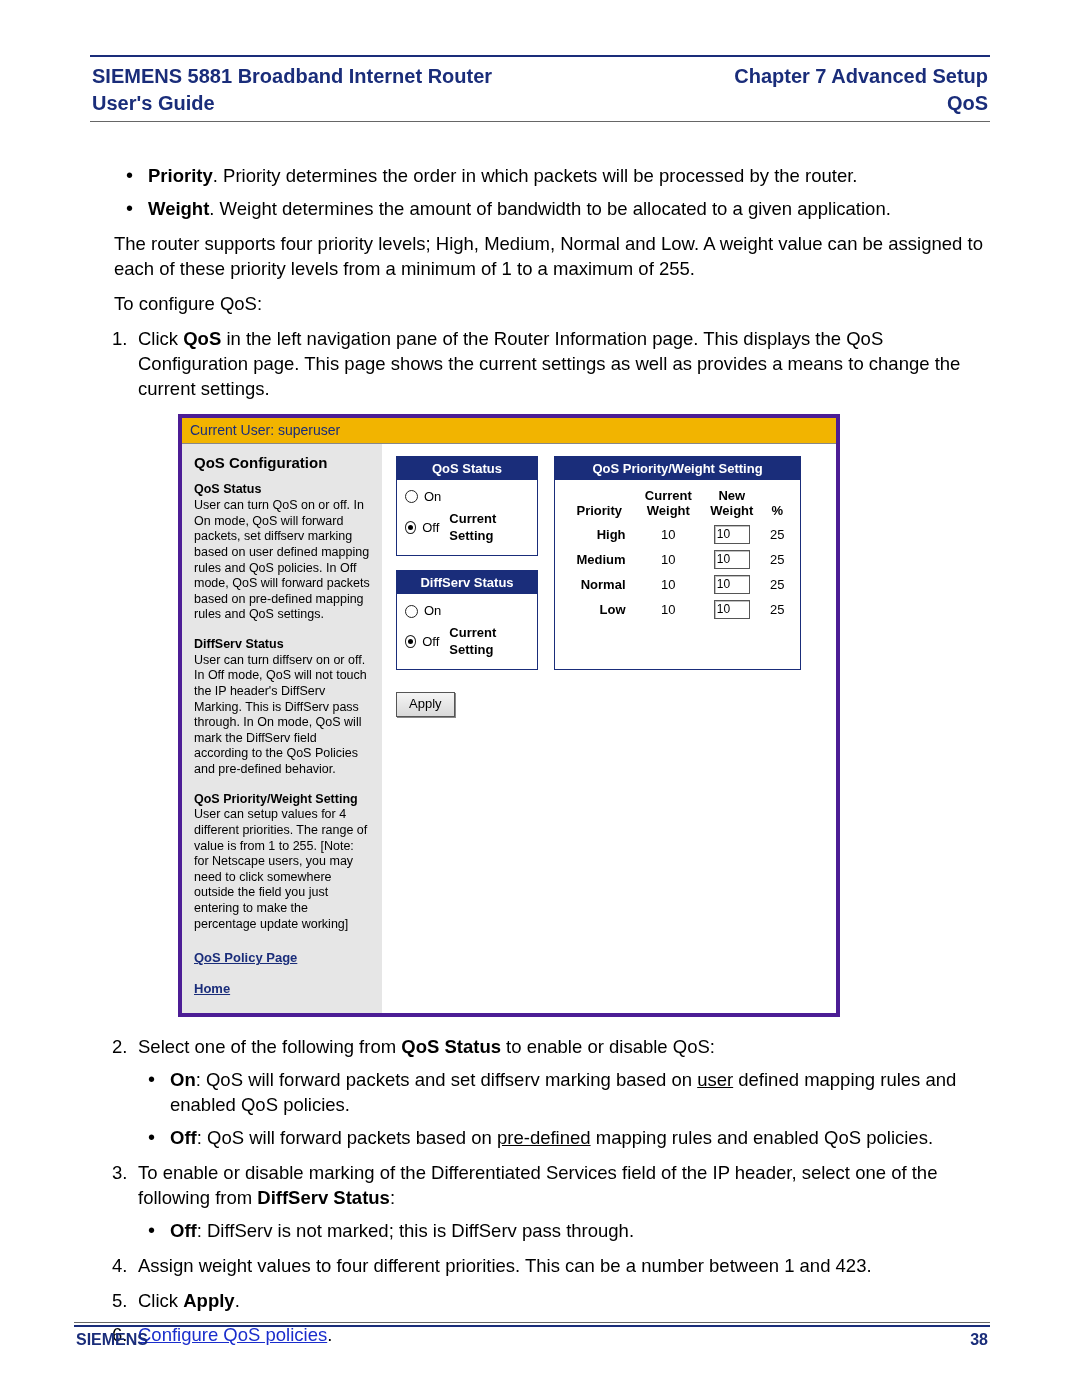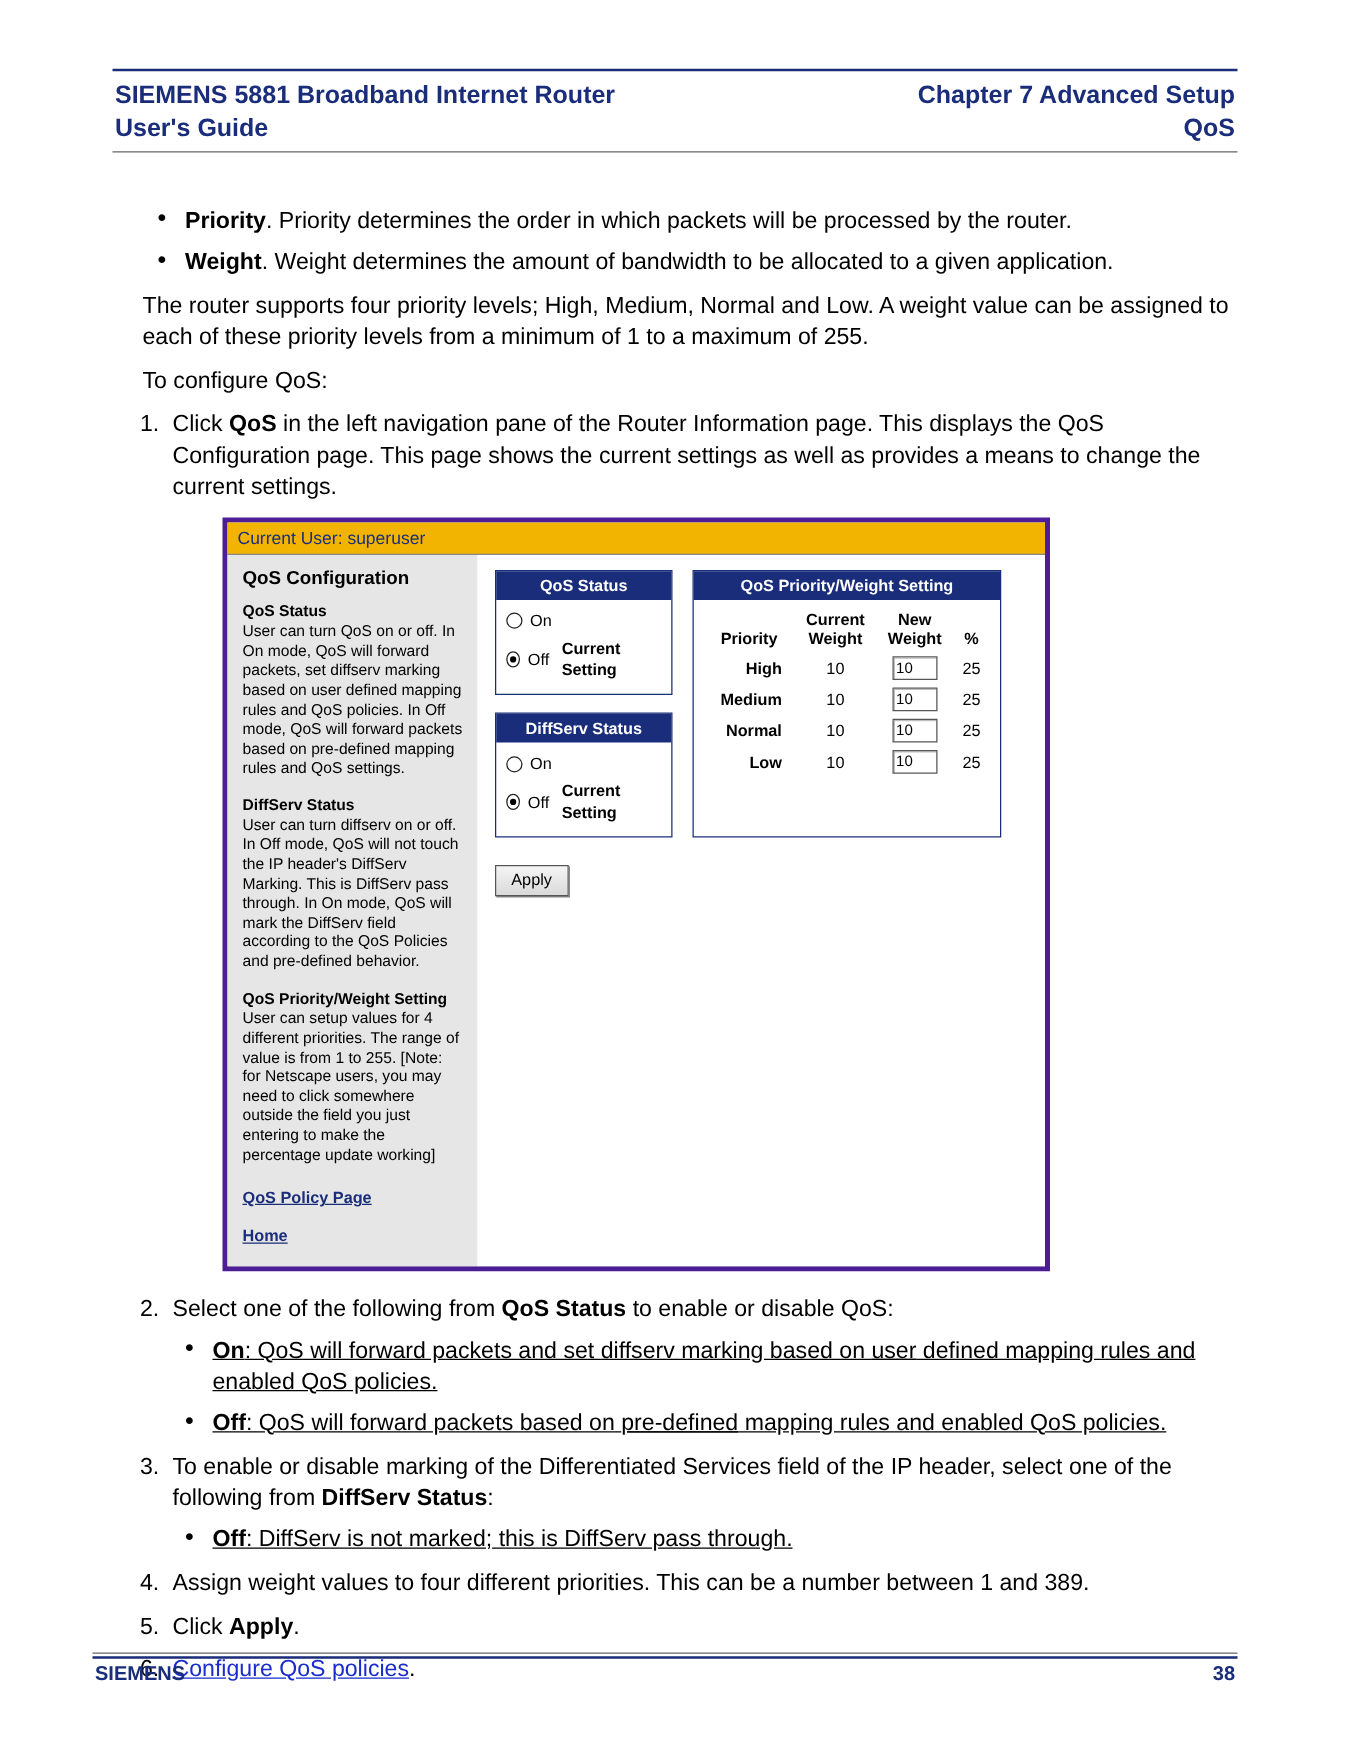--- a/index.html
+++ b/index.html
@@ -69,21 +69,21 @@
     position: relative;
     padding-left: 26px;
     margin-bottom: 10px;
   }
   ol.steps > li::before {
     content: counter(step) ".";
     position: absolute;
     left: 0;
     top: 0;
   }
-  ol.steps ul.bullets { padding-left: 10px; margin-top: 8px; text-decoration: underline; }
+  ol.steps ul.bullets { padding-left: 10px; margin-top: 8px; }
 
   .b { font-weight: bold; }
   .link { color: #1a2dcc; text-decoration: underline; }
   .u { text-decoration: underline; }
 
   
   .qos-panel {
     width: 654px;
     margin: 12px 0 18px 40px;
     border: 4px solid #4c1d95;
@@ -348,21 +348,21 @@
 
       <li>
         <span>To enable or disable marking of the Differentiated Services field of the IP header, select one of the following from </span><span class="b">DiffServ Status</span><span>:</span>
         <ul class="bullets">
           <li>
             <span class="b">Off</span><span>: DiffServ is not marked; this is DiffServ pass through.</span>
           </li>
         </ul>
       </li>
 
-      <li>Assign weight values to four different priorities. This can be a number between 1 and 389.</li>
+      <li>Assign weight values to four different priorities. This can be a number between 1 and 423.</li>
 
       <li>
         <span>Click </span><span class="b">Apply</span><span>.</span>
       </li>
 
       <li>
         <span class="link">Configure QoS policies</span><span>.</span>
       </li>
     </ol>
   </div>

